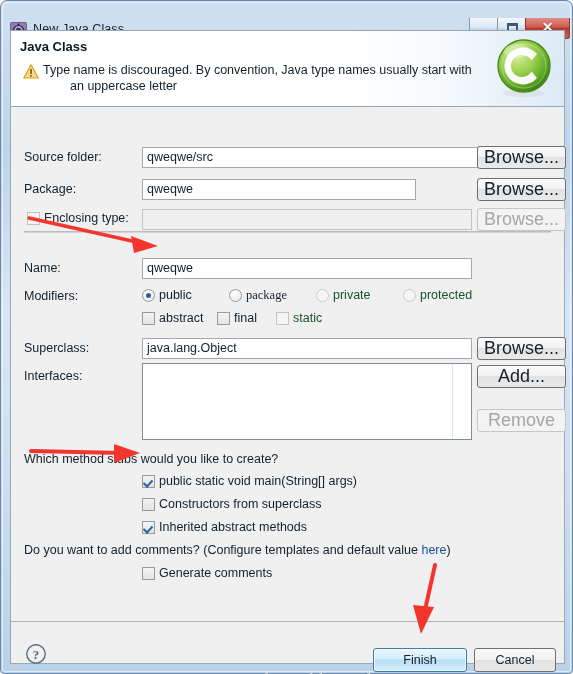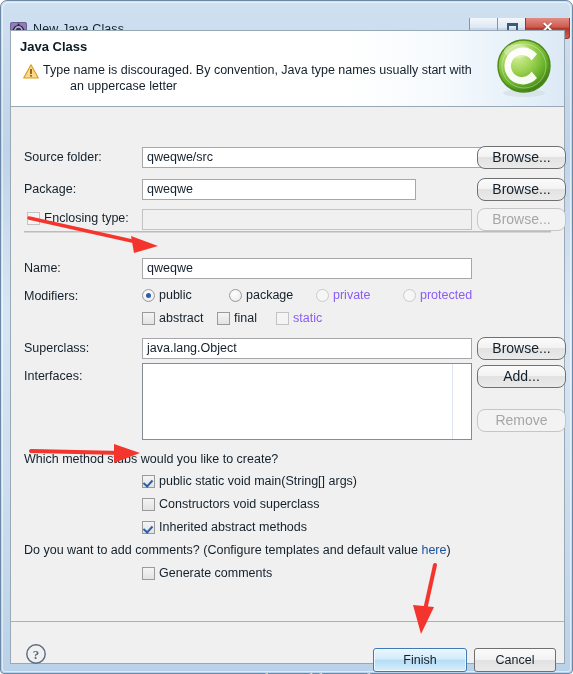--- a/index.html
+++ b/index.html
@@ -142,21 +142,21 @@
 
   
   #body { position: absolute; left: 0; top: 77px; width: 553px; height: 478px; }
 
   .lbl {
     position: absolute;
     font-size: 12.5px;
     color: #13202b;
     white-space: nowrap;
   }
-  .lbl.dis { color: #8b5cf6; }
+  .lbl.dis { color: #14532d; }
 
   .textfield {
     position: absolute;
     box-sizing: border-box;
     height: 21px;
     background: #ffffff;
     border: 1px solid #a7a6aa;
     font-size: 12.5px;
     color: #13202b;
     line-height: 19px;
@@ -167,23 +167,23 @@
   .textfield.dis {
     background: #f0f0f0;
     border-color: #c3c3c3;
   }
 
   .btn {
     position: absolute;
     box-sizing: border-box;
     width: 89px; height: 23px;
     border: 1px solid #707070;
-    border-radius: 8px;
+    border-radius: 3px;
     background: linear-gradient(to bottom, #fbfbfb 0%, #f2f2f2 48%, #e2e2e2 50%, #eaeaea 100%);
-    font-size: 14px;
+    font-size: 18px;
     color: #13202b;
     text-align: center;
     line-height: 21px;
     white-space: nowrap;
   }
   .btn.dis {
     border-color: #c6c6c6;
     background: #f3f3f3;
     color: #a6a6a6;
   }
@@ -402,21 +402,21 @@
 
       <div class="lbl" style="left:13px; top:153px;">Name:</div>
       <div class="textfield" style="left:131px; top:150px; width:330px;">qweqwe</div>
 
       <div class="lbl" style="left:13px; top:181px;">Modifiers:</div>
 
       <div class="rb sel" style="left:131px; top:181px;"></div>
       <div class="lbl" style="left:148px; top:180px;">public</div>
 
       <div class="rb" style="left:218px; top:181px;"></div>
-      <div class="lbl" style="left:235px; top:180px;">package</div>
+      <div class="lbl" style="left:235px; top:180px;font-family:Liberation Serif, serif;">package</div>
 
       <div class="rb dis" style="left:305px; top:181px;"></div>
       <div class="lbl dis" style="left:322px; top:180px;">private</div>
 
       <div class="rb dis" style="left:392px; top:181px;"></div>
       <div class="lbl dis" style="left:409px; top:180px;">protected</div>
 
       <div class="cb" style="left:131px; top:204px;"></div>
       <div class="lbl" style="left:148px; top:203px;">abstract</div>
 
@@ -436,21 +436,21 @@
       </div>
       <div class="btn dis" style="left:466px; top:301px;">Remove</div>
       <div class="btn" style="left:466px; top:257px;">Add...</div>
 
       <div class="lbl" style="left:13px; top:344px;">Which method stubs would you like to create?</div>
 
       <div class="cb checked" style="left:131px; top:367px;"></div>
       <div class="lbl" style="left:148px; top:366px;">public static void main(String[] args)</div>
 
       <div class="cb" style="left:131px; top:390px;"></div>
-      <div class="lbl" style="left:148px; top:389px;">Constructors void superclass</div>
+      <div class="lbl" style="left:148px; top:389px;">Constructors from superclass</div>
 
       <div class="cb checked" style="left:131px; top:413px;"></div>
       <div class="lbl" style="left:148px; top:412px;">Inherited abstract methods</div>
 
       <div class="lbl" style="left:13px; top:435px;">
         <span>Do you want to add comments? (Configure templates and default value </span><span class="link">here</span><span>)</span>
       </div>
 
       <div class="cb" style="left:131px; top:459px;"></div>
       <div class="lbl" style="left:148px; top:458px;">Generate comments</div>

